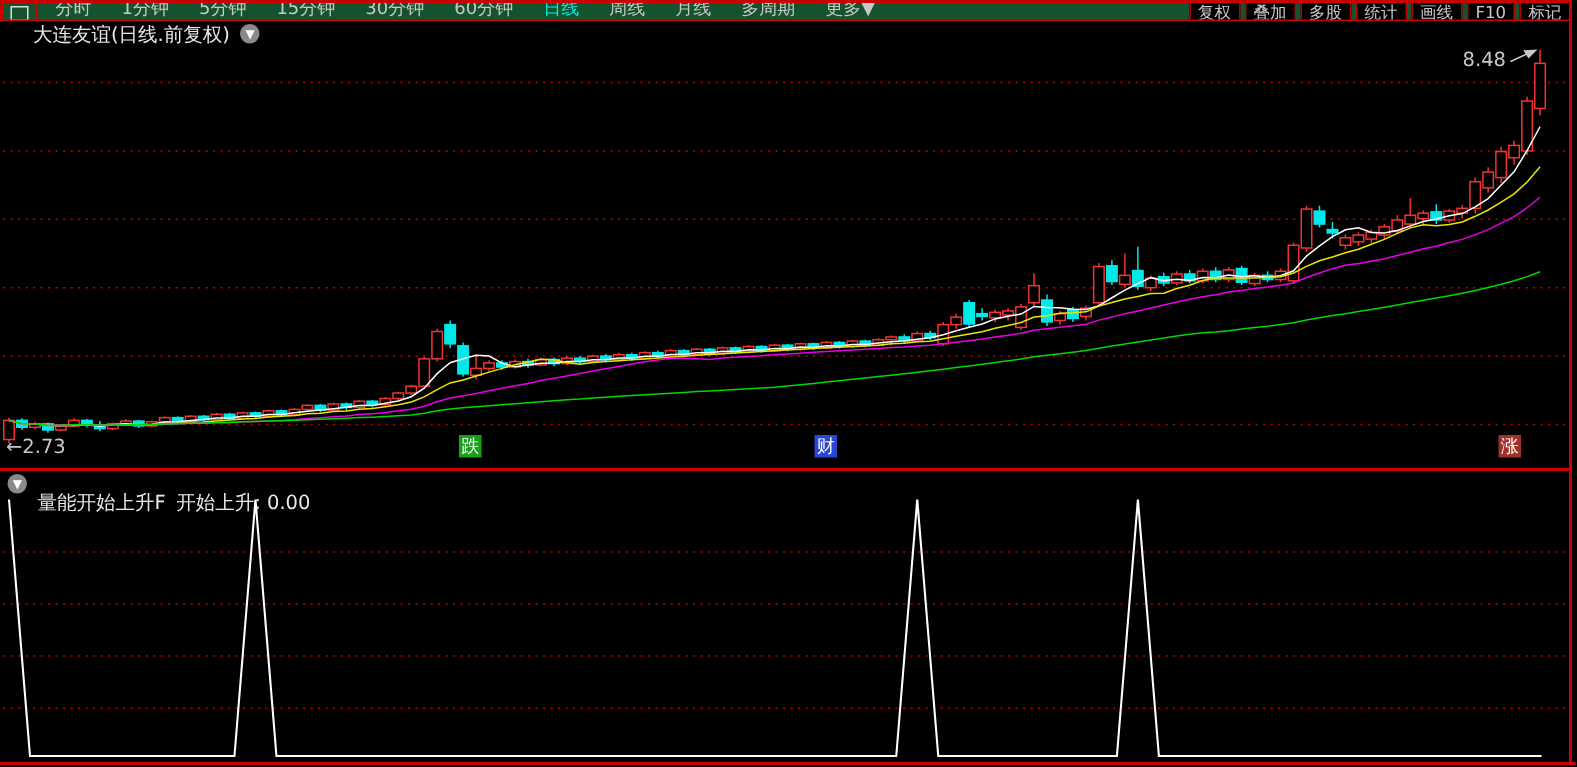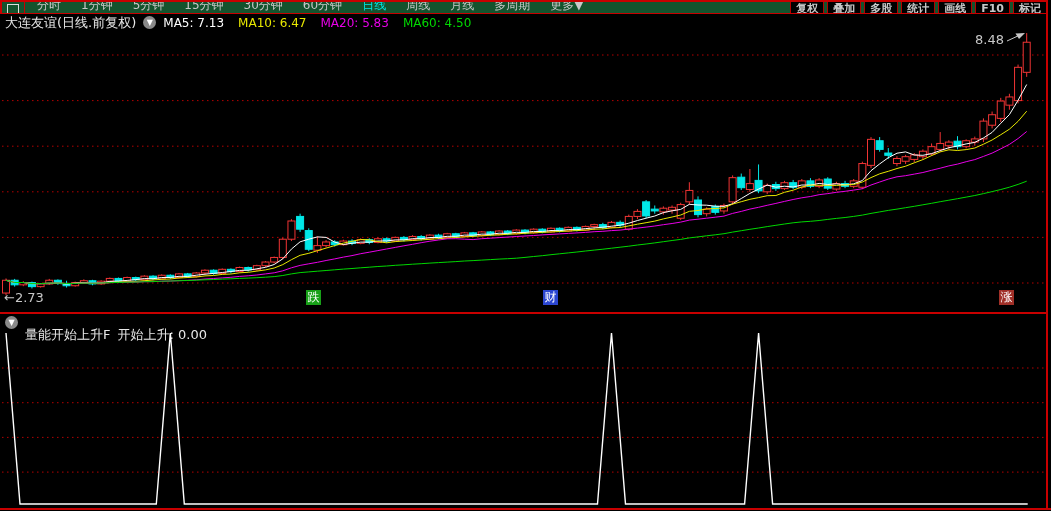--- a/index.html
+++ b/index.html
@@ -9,23 +9,23 @@
   .topbar{position:absolute;left:0;top:0;width:1045px;height:11px;background:#14532d;
           border-top:2px solid #c80000;border-bottom:1px solid #c80000;border-left:2px solid #c80000;
           overflow:hidden;display:flex;}
   .appicon-box{width:22px;height:13px;border-right:1px solid #c80000;display:flex;align-items:flex-end;justify-content:center;}
   .appicon{width:10px;height:8px;border:1px solid #ddd;margin-bottom:1px;}
   .menu{display:flex;gap:20px;margin-left:12px;margin-top:-4px;white-space:nowrap;}
   .menu .mi{font-size:12px;color:#c8c8c8;line-height:15px;}
   .menu .mi.active{color:#00e8e8;}
   .btns{position:absolute;right:0px;top:-1px;display:flex;}
   .tbtn{border:1px solid #b40000;color:#c8c8c8;font-size:11px;padding:0 5px;margin-left:3px;
-        height:15px;line-height:14px;background:#000;white-space:nowrap;font-weight:bold;}
+        height:15px;line-height:14px;background:#000;white-space:nowrap;}
   
-  .titlerow{position:absolute;top:15px;left:5px;height:15px;display:flex;align-items:center;gap:7px;z-index:5;justify-content:space-between;}
+  .titlerow{position:absolute;top:15px;left:22px;height:15px;display:flex;align-items:center;gap:7px;z-index:5;justify-content:space-between;}
   .ptitle{color:#e8e8e8;font-size:13px;white-space:nowrap;}
   .chev{width:13px;height:13px;border-radius:50%;background:#8a8a8a;color:#fff;font-size:8px;
         line-height:13px;text-align:center;flex:0 0 auto;}
   .ma{font-size:12px;white-space:nowrap;}
   .lowrow{position:absolute;top:315px;left:5px;height:15px;display:flex;align-items:center;gap:7px;z-index:5;}
   .ltitle,.lvalue{color:#e8e8e8;font-size:13px;white-space:nowrap;margin-top:25px;}
   
   svg.layer{position:absolute;left:0;display:block;}
   .divider{position:absolute;left:0;top:312px;width:1047px;height:2px;background:#c80000;}
   .rightborder{position:absolute;left:1046px;top:0;width:2px;height:509px;background:#c80000;}
@@ -63,26 +63,20 @@
         <span class="tbtn">统计</span>
         <span class="tbtn">画线</span>
         <span class="tbtn">F10</span>
         <span class="tbtn">标记</span>
       </div>
   </div>
 
   <div class="titlerow">
     <span class="ptitle">大连友谊(日线.前复权)</span>
     <span class="chev">▼</span>
-    <span id="ma-labels" style="display:flex;gap:14px;">
-        <span class="ma" style="color: rgb(255, 255, 255);">MA5: 7.13</span>
-        <span class="ma" style="color: rgb(232, 232, 0);">MA10: 6.47</span>
-        <span class="ma" style="color: rgb(232, 0, 232);">MA20: 5.83</span>
-        <span class="ma" style="color: rgb(0, 216, 0);">MA60: 4.50</span>
-      </span>
   </div>
 
   <svg class="layer" id="main-svg" width="1047" height="313" style="top:0;">
       <line x1="2" y1="283" x2="1044" y2="283" stroke="#b40000" stroke-width="1" stroke-dasharray="1.5 3.5"></line>
       <line x1="2" y1="237.4" x2="1044" y2="237.4" stroke="#b40000" stroke-width="1" stroke-dasharray="1.5 3.5"></line>
       <line x1="2" y1="191.8" x2="1044" y2="191.8" stroke="#b40000" stroke-width="1" stroke-dasharray="1.5 3.5"></line>
       <line x1="2" y1="146.2" x2="1044" y2="146.2" stroke="#b40000" stroke-width="1" stroke-dasharray="1.5 3.5"></line>
       <line x1="2" y1="100.6" x2="1044" y2="100.6" stroke="#b40000" stroke-width="1" stroke-dasharray="1.5 3.5"></line>
       <line x1="2" y1="55" x2="1044" y2="55" stroke="#b40000" stroke-width="1" stroke-dasharray="1.5 3.5"></line>
       <line x1="6" y1="278.44" x2="6" y2="295.312" stroke="#f03434" stroke-width="1"></line>

